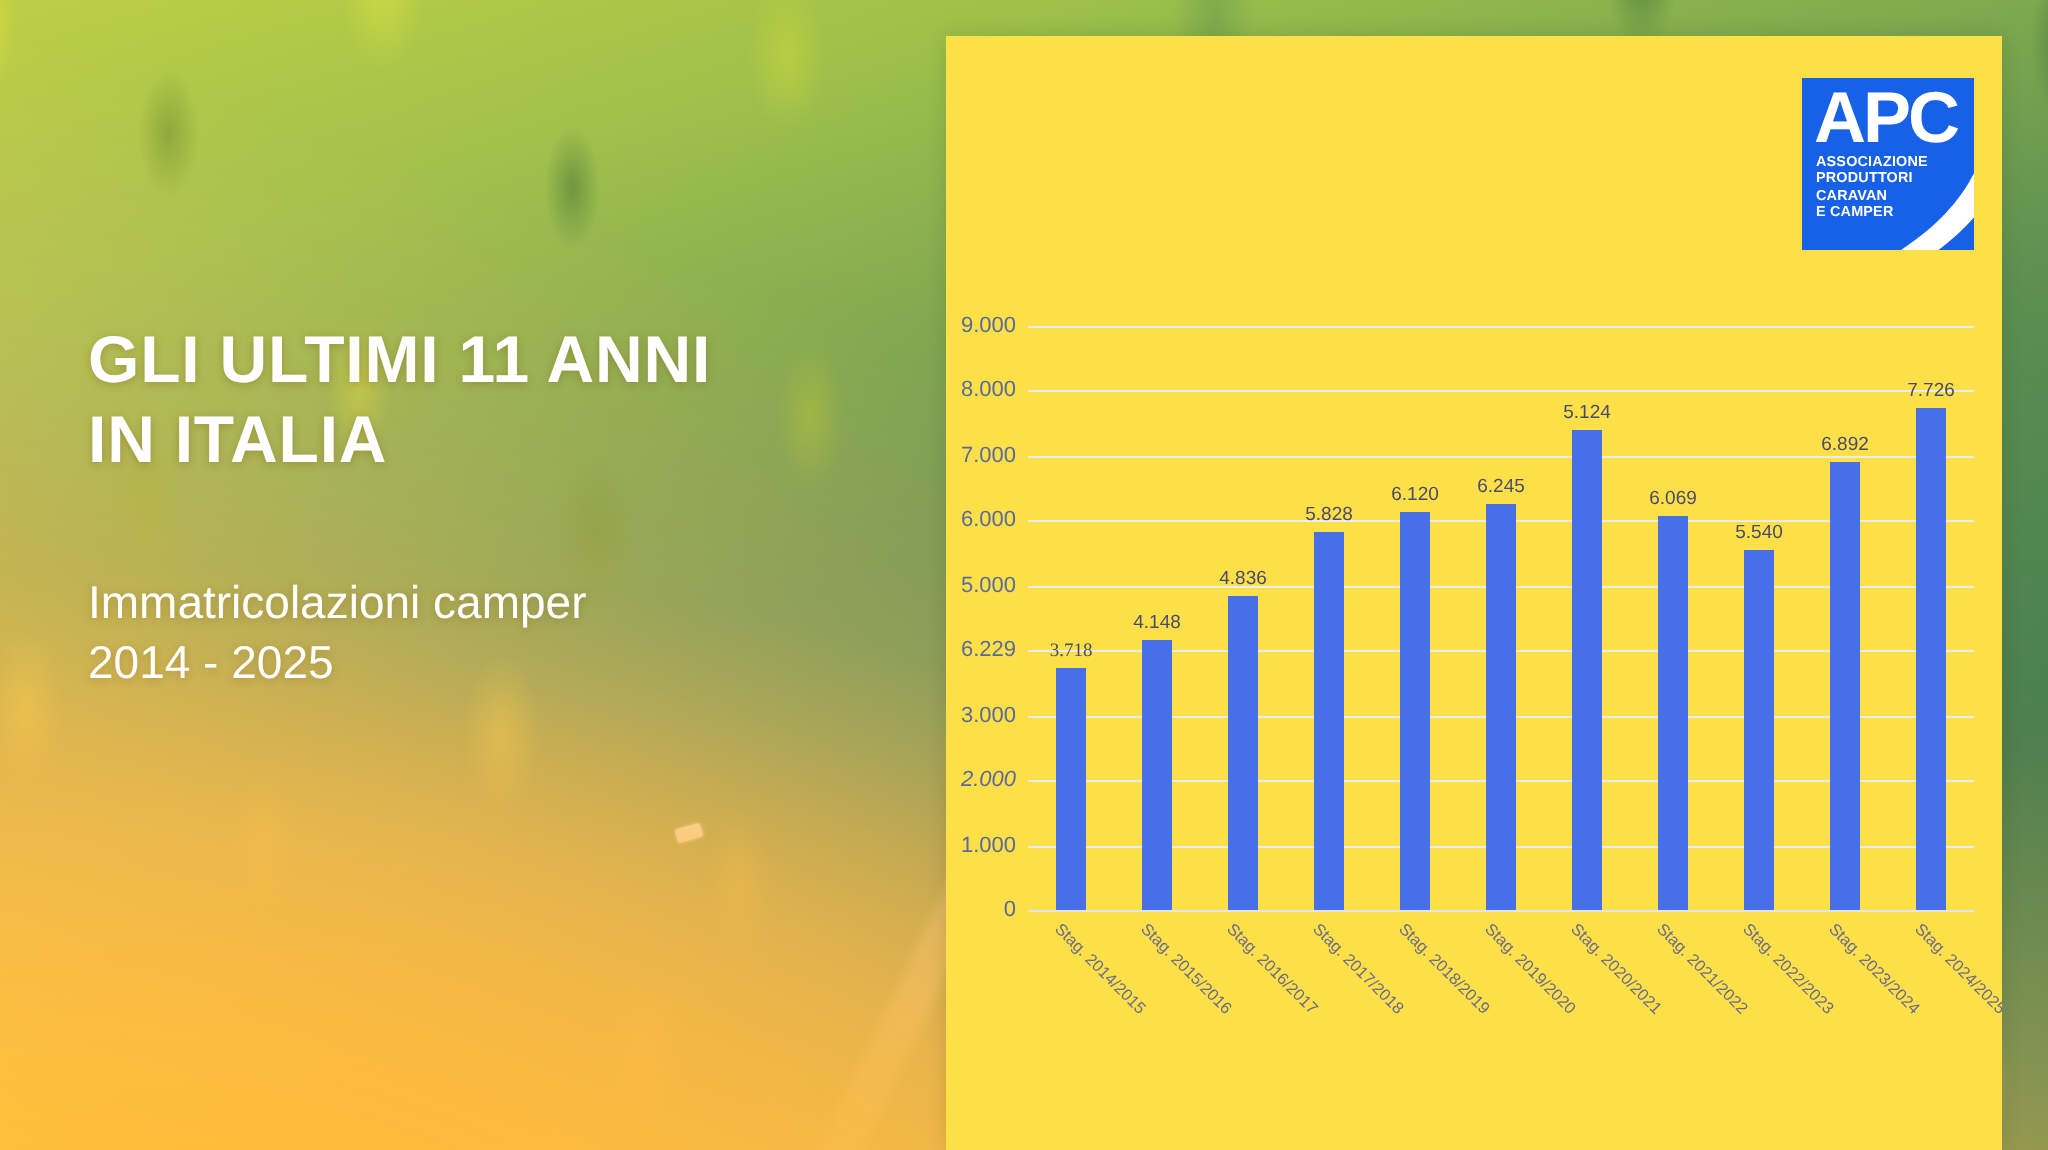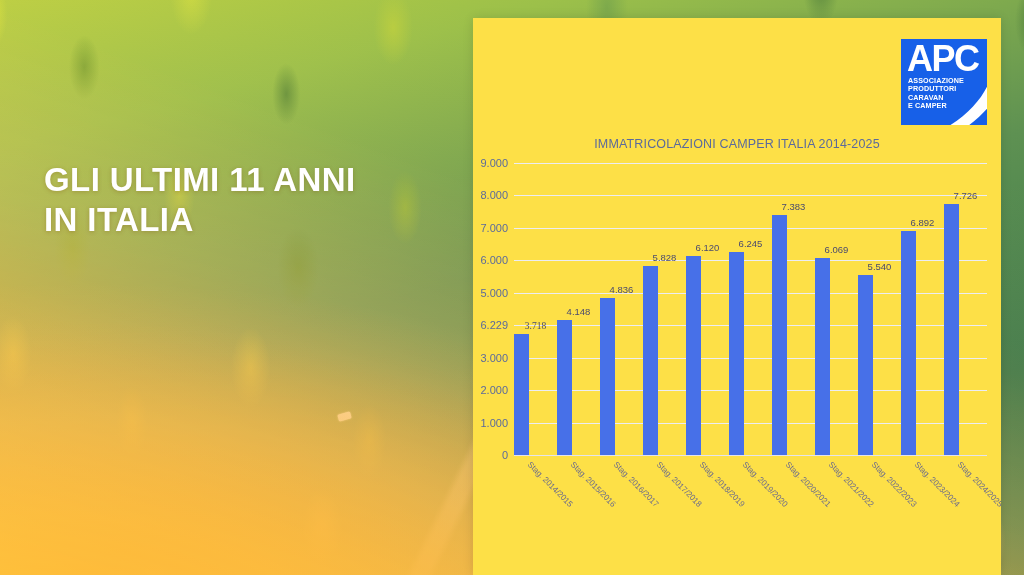--- a/index.html
+++ b/index.html
@@ -145,21 +145,21 @@
   .ytick{
     position:absolute; right:calc(100% + 6px); transform:translateY(-50%);
     font-size:11px; color:#5b6a9c; white-space:nowrap;
   }
   #bars{
     position:absolute; left:0; right:0; bottom:0; height:100%;
     display:flex; align-items:flex-end; justify-content:space-between;
   }
   .bar-slot{
     position:relative; flex:1 1 0; height:100%;
-    display:flex; flex-direction:column; justify-content:flex-end; align-items:flex-start;
+    display:flex; flex-direction:column; justify-content:flex-end; align-items:center;
   }
   .bar{
     width:15px; background:#4770e8; border-radius:0;
   }
   .bar-label{
     position:absolute; left:50%; transform:translateX(-50%);
     font-size:9.5px; color:#4a4a6e; white-space:nowrap;
   }
   .xlabel{
     position:absolute; top:100%; left:50%;
@@ -176,38 +176,41 @@
   <div class="road"></div>
   <div class="camper"></div>
   <div class="grade"></div>
   <div class="grade2"></div>
 </div>
 
 <div id="left-text">
   <div id="headline">
     <div>GLI ULTIMI 11 ANNI</div>
     <div>IN ITALIA</div>
+  </div>
+  <div id="subhead">
+    <div>Immatricolazioni camper</div>
+    <div>2014 - 2025</div>
   </div>
 </div>
 
 <div id="chart-panel">
 
   <div id="apc-logo">
     <svg class="swoosh" viewBox="0 0 92 92">
       <path d="M 70 2 C 72 34 56 66 8 90 L 92 90 L 92 2 Z" fill="#1760e8"></path>
       <path d="M 70 2 C 72 34 56 66 8 90 L 30 90 C 74 62 86 32 84 2 Z" fill="#ffffff"></path>
     </svg>
     <div class="apc-word">APC</div>
     <div class="apc-sub">ASSOCIAZIONE
 PRODUTTORI
 CARAVAN
 E CAMPER</div>
   </div>
 
-  <div id="chart-title">IMMATRICOLAZIONI CAMPER ITALIA 2014-2025</div>
 
   <div id="plot">
     <div id="gridlines">
         <div class="gridline" style="top: 0%;"></div>
         <div class="gridline" style="top: 11.1111%;"></div>
         <div class="gridline" style="top: 22.2222%;"></div>
         <div class="gridline" style="top: 33.3333%;"></div>
         <div class="gridline" style="top: 44.4444%;"></div>
         <div class="gridline" style="top: 55.5556%;"></div>
         <div class="gridline" style="top: 66.6667%;"></div>
@@ -216,21 +219,21 @@
         <div class="gridline zero" style="top: 100%;"></div>
       </div>
     <div id="yticks">
         <div class="ytick" style="top: 0%;">9.000</div>
         <div class="ytick" style="top: 11.1111%;">8.000</div>
         <div class="ytick" style="top: 22.2222%;">7.000</div>
         <div class="ytick" style="top: 33.3333%;">6.000</div>
         <div class="ytick" style="top: 44.4444%;">5.000</div>
         <div class="ytick" style="top: 55.5556%;">6.229</div>
         <div class="ytick" style="top: 66.6667%;">3.000</div>
-        <div class="ytick" style="top: 77.7778%;">2.000</div>
+        <div class="ytick" style="top: 77.7778%; font-style: italic;">2.000</div>
         <div class="ytick" style="top: 88.8889%;">1.000</div>
         <div class="ytick" style="top: 100%;">0</div>
       </div>
     <div id="bars">
         <div class="bar-slot">
           <div class="bar-label" style="bottom: calc(41.3111% + 3px); font-family: Liberation Serif, serif;">3.718</div>
           <div class="bar" style="height: 41.3111%; background: rgb(71, 112, 232);"></div>
           <div class="xlabel">Stag. 2014/2015</div>
         </div>
         <div class="bar-slot">
@@ -252,21 +255,21 @@
           <div class="bar-label" style="bottom: calc(68% + 3px);">6.120</div>
           <div class="bar" style="height: 68%; background: rgb(71, 112, 232);"></div>
           <div class="xlabel">Stag. 2018/2019</div>
         </div>
         <div class="bar-slot">
           <div class="bar-label" style="bottom: calc(69.3889% + 3px);">6.245</div>
           <div class="bar" style="height: 69.3889%; background: rgb(71, 112, 232);"></div>
           <div class="xlabel">Stag. 2019/2020</div>
         </div>
         <div class="bar-slot">
-          <div class="bar-label" style="bottom: calc(82.0333% + 3px);">7.383</div>
+          <div class="bar-label" style="bottom: calc(82.0333% + 3px);">5.124</div>
           <div class="bar" style="height: 82.0333%; background: rgb(71, 112, 232);"></div>
           <div class="xlabel">Stag. 2020/2021</div>
         </div>
         <div class="bar-slot">
           <div class="bar-label" style="bottom: calc(67.4333% + 3px);">6.069</div>
           <div class="bar" style="height: 67.4333%; background: rgb(71, 112, 232);"></div>
           <div class="xlabel">Stag. 2021/2022</div>
         </div>
         <div class="bar-slot">
           <div class="bar-label" style="bottom: calc(61.5556% + 3px);">5.540</div>

